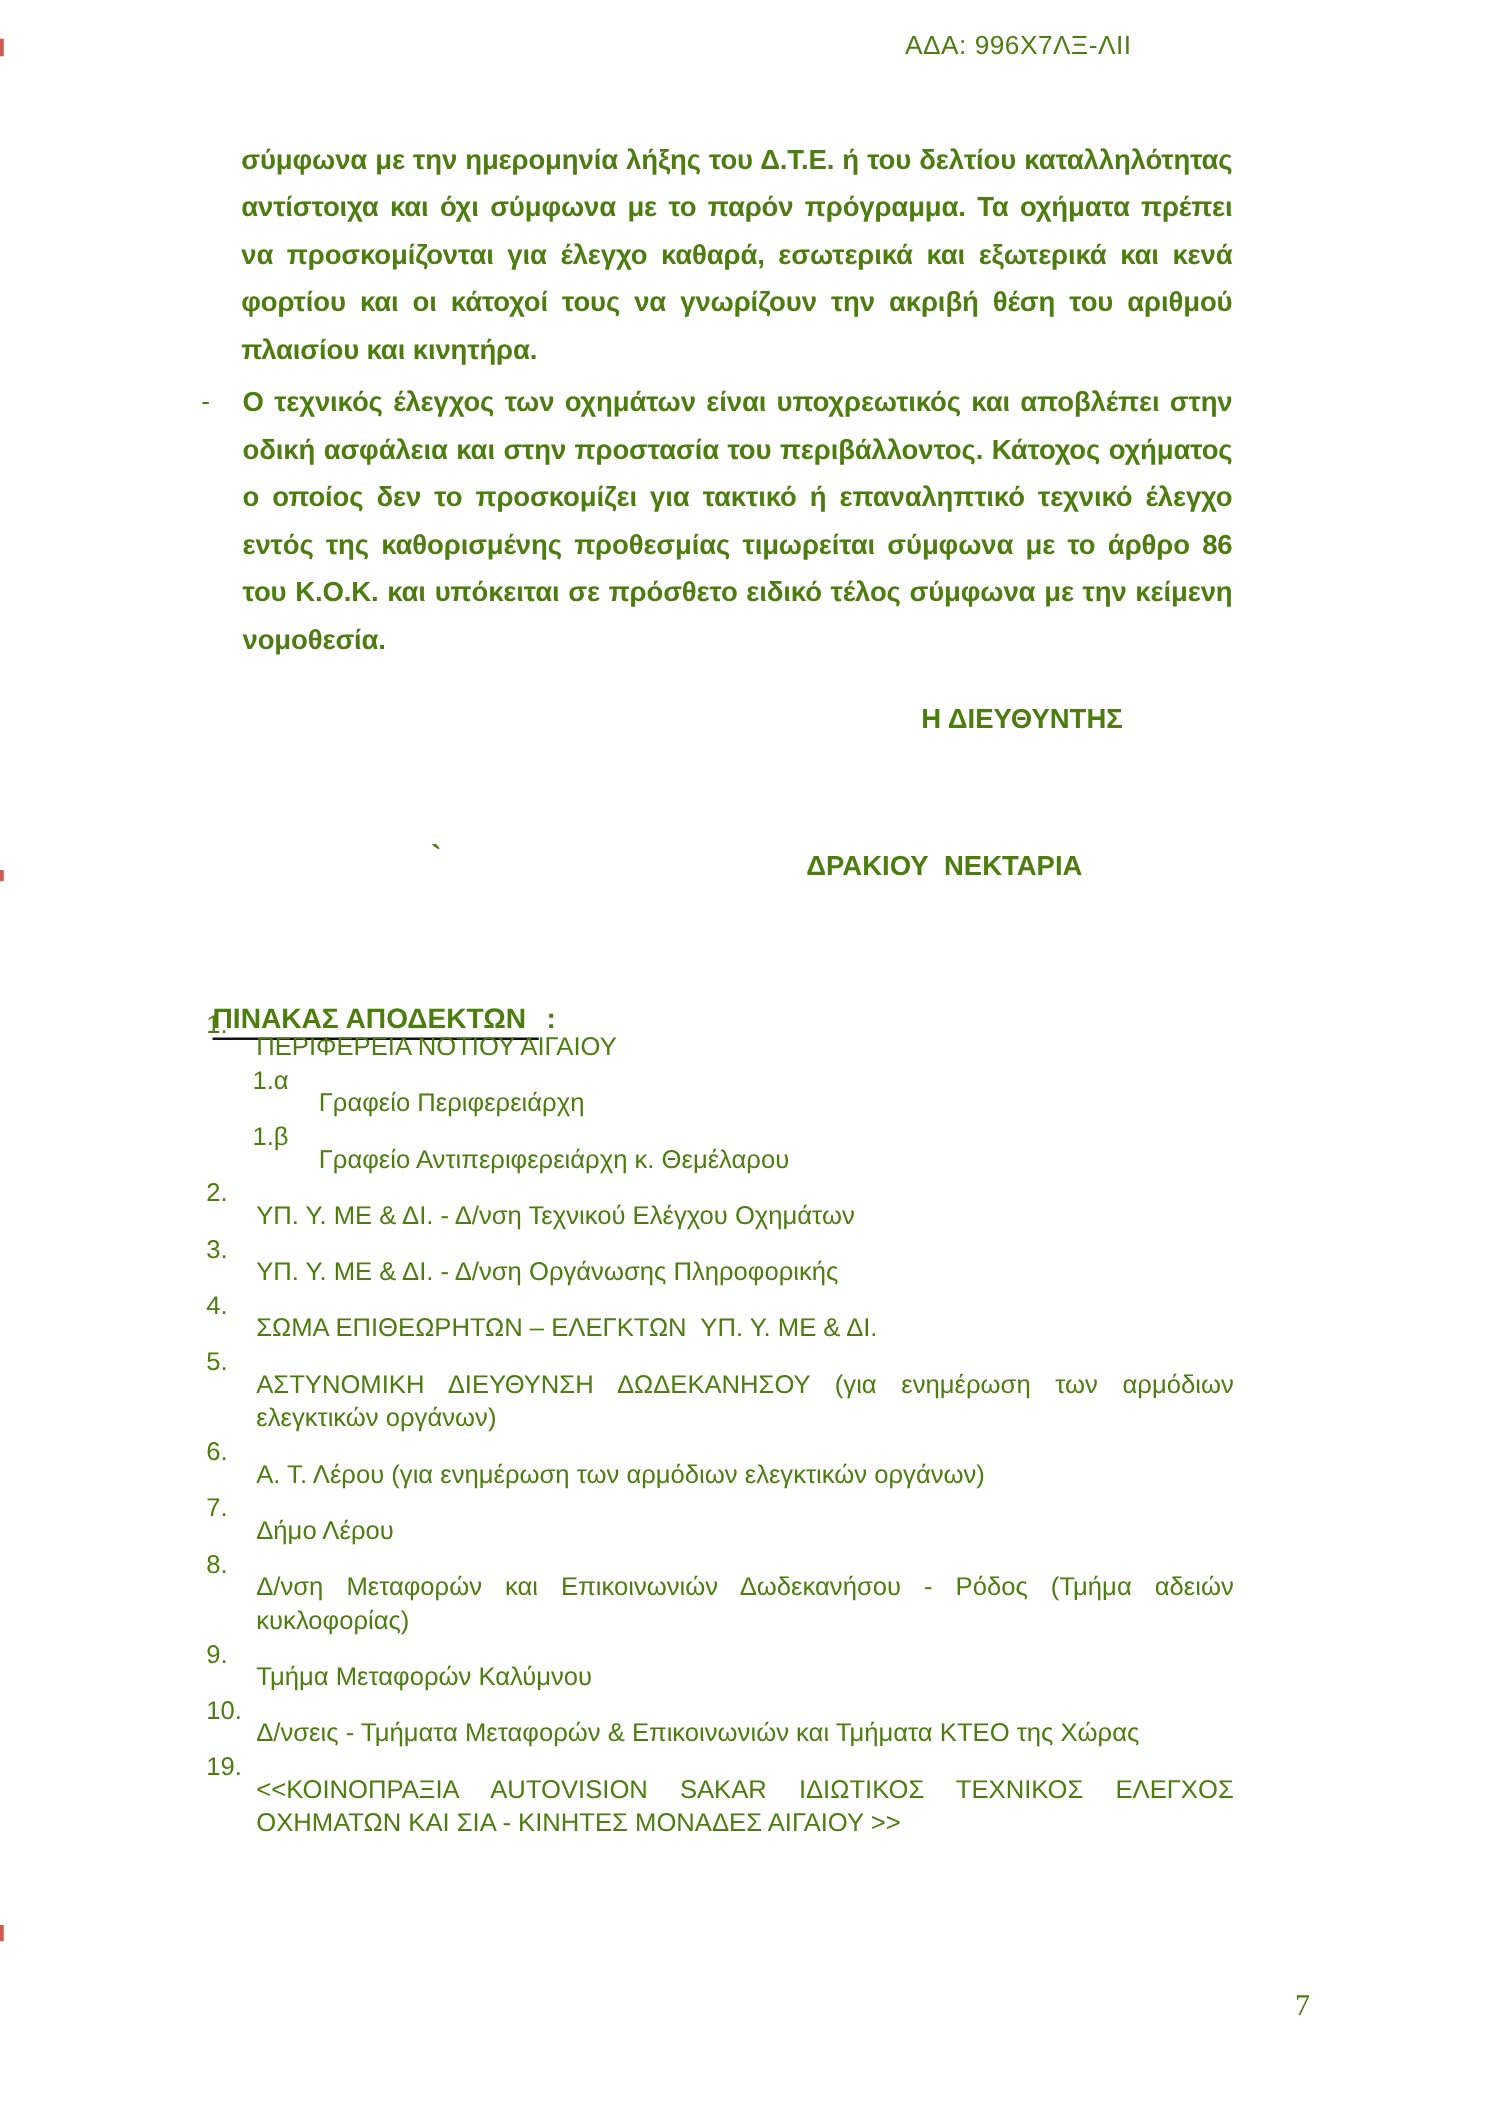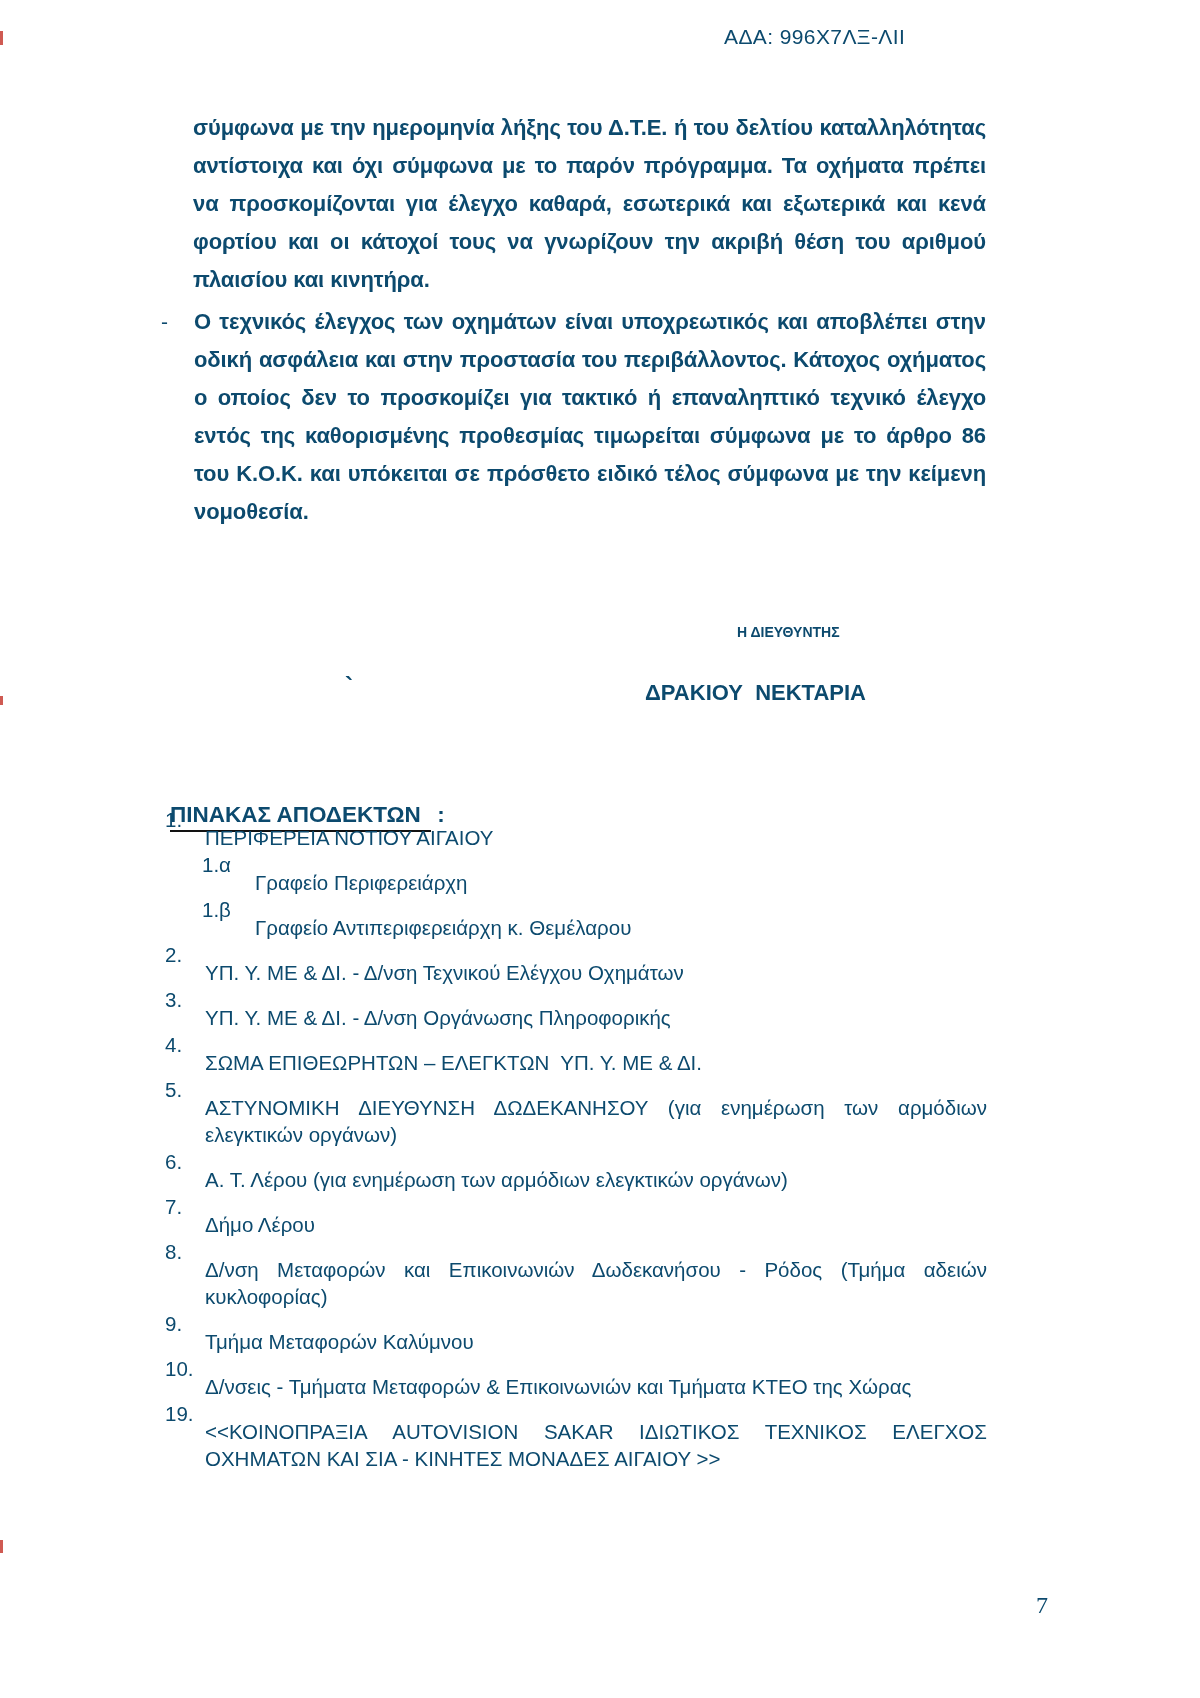--- a/index.html
+++ b/index.html
@@ -1,30 +1,30 @@
 <!DOCTYPE html>
 <html><head>
 <meta charset="utf-8">
 <style>
   html,body{margin:0;padding:0;background:#ffffff;}
   .page{
     position:relative;width:1200px;height:1698px;background:#ffffff;
-    font-family:"Liberation Sans",sans-serif;color:#0c4a6e;overflow:hidden;
+    font-family:"Liberation Sans",sans-serif;color:#4d7c0f;overflow:hidden;
   }
   
   .ada{position:absolute;top:25px;left:724px;font-size:21px;letter-spacing:.4px;}
   
   .paras{position:absolute;top:109px;left:160px;width:826px;}
   .para{margin:0;font-weight:700;font-size:22px;line-height:38px;text-align:justify;letter-spacing:-0.1px;}
   .para-indent{margin-left:33px;}
   .bullet-row{display:flex;margin-top:4px;}
   .dash{flex:0 0 33px;font-weight:400;font-size:21px;line-height:38px;padding-left:1px;}
   .bullet-row .para{flex:1;}
   
-  .sig-title{position:absolute;top:624px;left:737px;font-weight:700;font-size:14px;}
+  .sig-title{position:absolute;top:562px;left:737px;font-weight:700;font-size:22px;}
   .stray{position:absolute;top:672px;left:345px;font-size:24px;font-weight:700;}
   .sig-name{position:absolute;top:680px;left:645px;font-weight:700;font-size:22px;white-space:pre;text-align:right;}
   
   .recip-heading{position:absolute;top:778px;left:170px;font-weight:700;font-size:22.5px;margin-top:24px;}
   .recip-heading .u{display:inline-block;border-bottom:2.5px solid #121212;padding-right:10px;padding-bottom:2px;}
   .recip-heading .colon{white-space:pre;}
   
   .list{position:absolute;top:806px;left:165px;width:822px;font-size:20.5px;line-height:27px;}
   .row{display:flex;}
   .row .num{flex:0 0 40px;}

